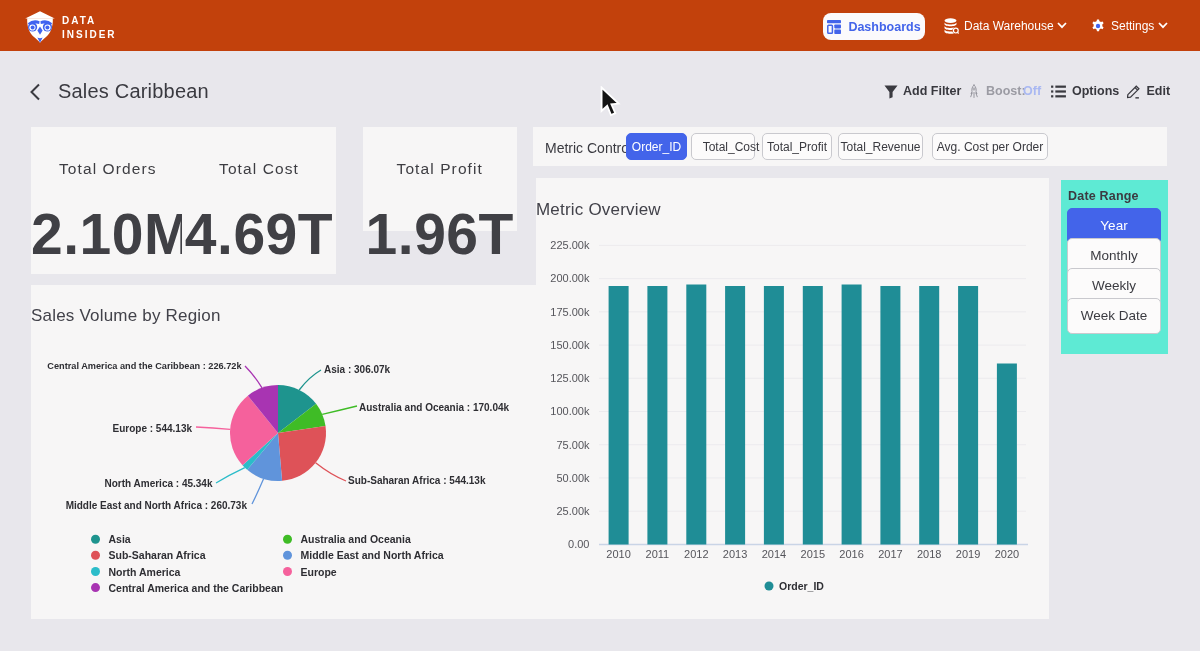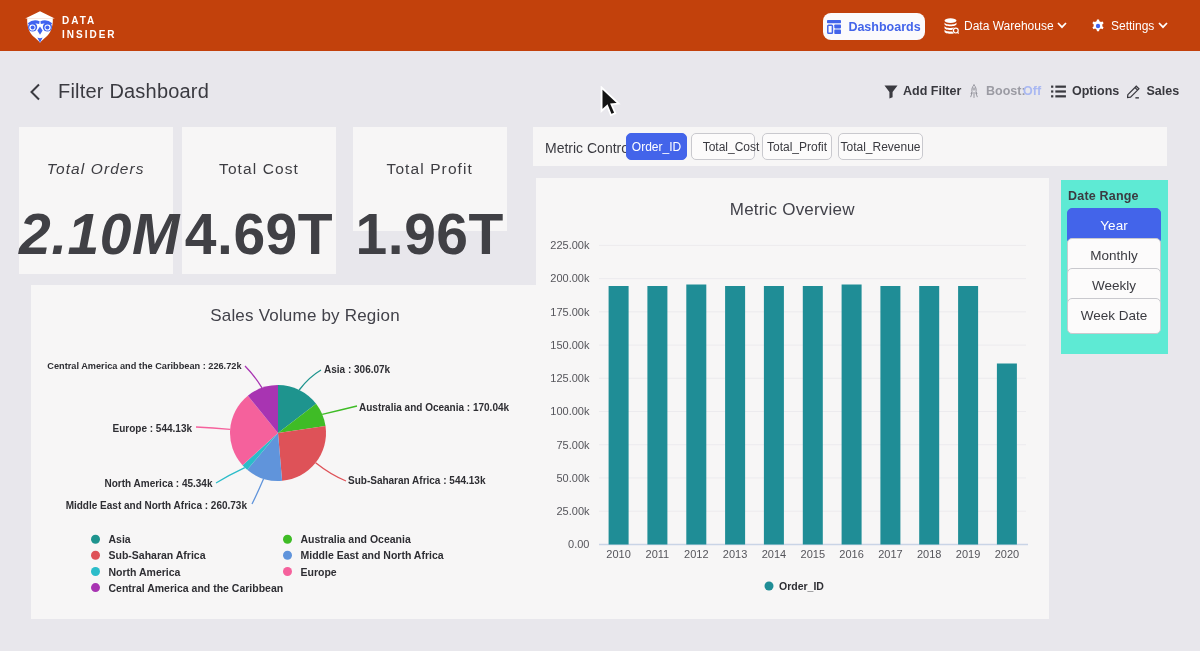--- a/index.html
+++ b/index.html
@@ -11,21 +11,21 @@
 .nav-item { position:absolute; top:0; height:51px; display:flex; align-items:center; font-size:12px; color:#fff; }
 .title { position:absolute; left:58px; top:80px; font-size:20px; color:#3A3A40; letter-spacing:0.2px; }
 .tl { position:absolute; font-size:12.5px; color:#38383E; font-weight:bold; top:85px; line-height:13px; }
 .card { position:absolute; background:#F7F6F6; }
 .kpi-t { text-align:center; font-size:15.5px; color:#3D3D42; letter-spacing:1.1px; margin-top:33px; }
 .kpi-v { text-align:center; font-size:57px; font-weight:bold; color:#404045; letter-spacing:0.5px; margin-top:23px; }
 .mbar { position:absolute; left:533px; top:127px; width:634px; height:39px; background:#F7F6F6; display:flex; align-items:center; }
 .mlabel { position:absolute; left:12px; top:13px; font-size:14px; color:#3A3A40; }
 .pill { position:absolute; top:6px; height:27px; border:1px solid #C9C9CE; background:#FCFBFB; border-radius:5px; font-size:12px; color:#3A3A40; display:flex; align-items:center; justify-content:center; }
 .pill.sel { background:#4364EA; border-color:#4364EA; color:#fff; }
-.chart-title { text-align:center; font-size:17px; color:#42424A; letter-spacing:0.2px; }
+.chart-title { font-size:17px; color:#42424A; letter-spacing:0.2px; }
 .drange { position:absolute; left:1061px; top:180px; width:106.5px; height:174px; background:#5eead4; }
 .dr-label { font-size:12.5px; color:#3B3B41; font-weight:bold; margin:9px 0 0 7px; letter-spacing:0.2px; }
 .dr-btn { position:absolute; left:6px; width:94px; height:36px; border:1px solid #C9C9CE; background:#FCFBFB; border-radius:5px; font-size:13.5px; color:#3B3B41; display:flex; align-items:center; justify-content:center; }
 .dr-btn.sel { background:#4364EA; border-color:#4364EA; color:#fff; }
 svg text { font-family:"Liberation Sans", sans-serif; }
 </style>
 </head>
 <body>
 
 <div class="nav">
@@ -75,21 +75,21 @@
       Settings
       <svg width="10" height="7" viewBox="0 0 10 7" style="margin-left:4px;">
         <path d="M1,1 L5,5.2 L9,1" stroke="#fff" stroke-width="1.7" fill="none"></path>
       </svg>
   </div>
 </div>
 
 <svg width="12" height="18" viewBox="0 0 12 18" style="position:absolute;left:29px;top:83px;">
     <path d="M10,1.5 L2.5,9 L10,16.5" stroke="#3A3A40" stroke-width="2" fill="none"></path>
   </svg>
-<div class="title">Filter Dashboard</div>
+<div class="title">Sales Caribbean</div>
 <svg width="14" height="14" viewBox="0 0 15 15" style="position:absolute;left:883.5px;top:84.5px;">
     <path d="M0.5,0.5 L14.5,0.5 L9.2,7.5 L9.2,13 L5.8,14.5 L5.8,7.5 Z" fill="#3A3A40"></path>
   </svg>
 <span class="tl" style="left:903px;">Add Filter</span>
 <svg width="12" height="15" viewBox="0 0 24 28" style="position:absolute;left:968px;top:83.5px;">
   <path d="M12,1 C16,4.5 17,10 16,14 L18,18.5 L14.5,16.8 C13,17.3 11,17.3 9.5,16.8 L6,18.5 L8,14 C7,10 8,4.5 12,1 Z" stroke="#8F8F97" stroke-width="1.8" fill="none" stroke-linejoin="round" stroke-linecap="round"></path>
   <path d="M12,19.5 L12,26 M7.5,19 L5.5,24.5 M16.5,19 L18.5,24.5" stroke="#8F8F97" stroke-width="1.8" fill="none" stroke-linecap="round"></path>
   <circle cx="12" cy="9" r="2.2" fill="none" stroke="#8F8F97" stroke-width="1.6"></circle>
 </svg>
 <span class="tl" style="left:986px;color:#9B9BA3;">Boost:</span>
@@ -100,31 +100,31 @@
   <rect x="0" y="5.8" width="2.4" height="2.4" fill="#3A3A40"></rect>
     <rect x="4.6" y="5.8" width="11.4" height="2.4" fill="#3A3A40"></rect>
   <rect x="0" y="11" width="2.4" height="2.4" fill="#3A3A40"></rect>
     <rect x="4.6" y="11" width="11.4" height="2.4" fill="#3A3A40"></rect>
 </svg>
 <span class="tl" style="left:1072px;">Options</span>
 <svg width="15" height="15" viewBox="0 0 17 16" style="position:absolute;left:1126.5px;top:84px;">
   <path d="M1,11.5 L10.5,2 L13.5,5 L4,14.5 L0.5,15 Z M9,3.5 L12,6.5" stroke="#3A3A40" stroke-width="1.4" fill="none"></path>
   <line x1="9.5" y1="15.2" x2="13.5" y2="15.2" stroke="#3A3A40" stroke-width="1.6"></line>
 </svg>
-<span class="tl" style="left:1146.5px;">Sales</span>
-
-<div class="card" style="left:19px;top:127px;width:153.5px;height:147px;font-style:italic;">
+<span class="tl" style="left:1146.5px;">Edit</span>
+
+<div class="card" style="left:31px;top:127px;width:153.5px;height:147px;">
   <div class="kpi-t">Total Orders</div>
     <div class="kpi-v">2.10M</div>
 </div>
 <div class="card" style="left:182px;top:127px;width:154px;height:146.5px;">
   <div class="kpi-t">Total Cost</div>
     <div class="kpi-v">4.69T</div>
 </div>
-<div class="card" style="left:353px;top:127px;width:153.5px;height:104px;">
+<div class="card" style="left:363px;top:127px;width:153.5px;height:104px;">
   <div class="kpi-t">Total Profit</div>
     <div class="kpi-v">1.96T</div>
 </div>
 
 <div class="card" style="left:31px;top:285px;width:548px;height:333.5px;">
   <div class="chart-title" style="margin-top:21px;">Sales Volume by Region</div>
   <svg width="489" height="230" viewBox="0 0 489 230" style="position:absolute;left:0;top:52px;">
     <g transform="translate(0,-52)">
     <path d="M247,148 L247,100 A48,48 0 0 1 285.10,118.81 Z" fill="#1E948E"></path>
     <path d="M247,148 L285.10,118.81 A48,48 0 0 1 294.50,141.10 Z" fill="#3FBC26"></path>
@@ -166,20 +166,21 @@
       <text x="77.5" y="60.6" font-size="10.5" font-weight="bold" fill="#2E2E33">Central America and the Caribbean</text>
   </svg>
 </div>
 
 <div class="mbar">
   <span class="mlabel">Metric Control</span>
   <span class="pill sel" style="left:93px;width:61px;">Order_ID</span>
   <span class="pill" style="left:158px;width:64px;padding-left:16px;">Total_Cost</span>
   <span class="pill" style="left:229px;width:70px;text-align:center;">Total_Profit</span>
   <span class="pill" style="left:305px;width:85px;">Total_Revenue</span>
+  <span class="pill" style="left:399px;width:116px;">Avg. Cost per Order</span>
 </div>
 
 <div class="card" style="left:536px;top:178px;width:512.5px;height:440.5px;">
   <div class="chart-title" style="margin-top:22px;">Metric Overview</div>
   <svg width="512" height="440" viewBox="0 0 512 440" style="position:absolute;left:0;top:0;">
     <line x1="63" y1="67.4" x2="490" y2="67.4" stroke="#ECEBEE" stroke-width="1"></line>
     <text x="53.5" y="71.2" font-size="11" fill="#55555B" text-anchor="end">225.00k</text>
     <line x1="63" y1="100.6" x2="490" y2="100.6" stroke="#ECEBEE" stroke-width="1"></line>
     <text x="53.5" y="104.4" font-size="11" fill="#55555B" text-anchor="end">200.00k</text>
     <line x1="63" y1="133.8" x2="490" y2="133.8" stroke="#ECEBEE" stroke-width="1"></line>

